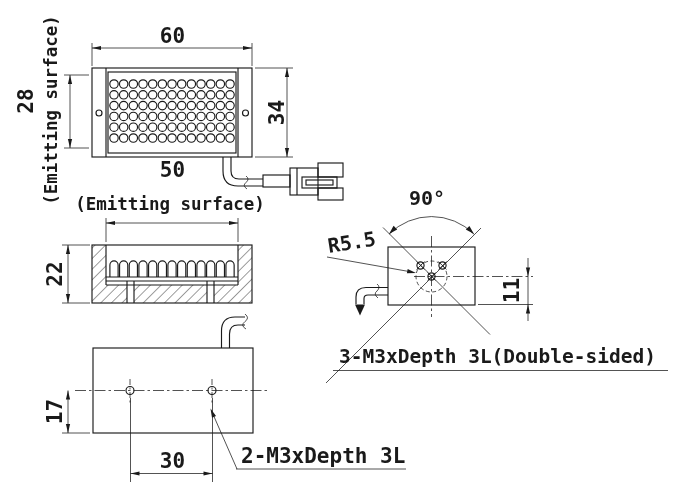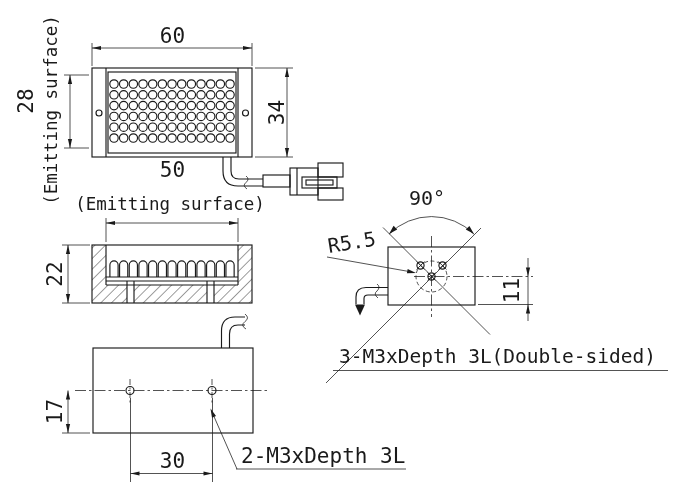--- a/index.html
+++ b/index.html
@@ -1,16 +1,16 @@
 <!DOCTYPE html>
 <html><head>
 <meta charset="utf-8">
 <style>
   html,body{margin:0;padding:0;background:#fff;}
-  .canvas{width:683px;height:500px;background:#fff;position:relative;overflow:hidden;}
+  .canvas{width:683px;height:500px;background:#fff;position:relative;overflow:hidden;font-weight:bold;}
   svg{display:block;}
   .s{stroke:#1a1a1a;stroke-width:1.15;fill:none;stroke-linecap:butt;}
   .t{stroke:#1a1a1a;stroke-width:.75;fill:none;}
   .f{fill:#1a1a1a;stroke:none;}
   .cl{stroke:#1a1a1a;stroke-width:.75;fill:none;stroke-dasharray:11 3 2.5 3;}
   .ct{stroke:#1a1a1a;stroke-width:.75;fill:none;stroke-dasharray:6 2.5 2 2.5;}
   .dash{stroke:#1a1a1a;stroke-width:.75;fill:none;stroke-dasharray:4 2.5;}
   .hrect{fill:url(#hatchp);stroke:none;}
   text{fill:#1a1a1a;font-family:"DejaVu Sans Mono","Liberation Mono",monospace;}
   .d21{font-size:21px;}

